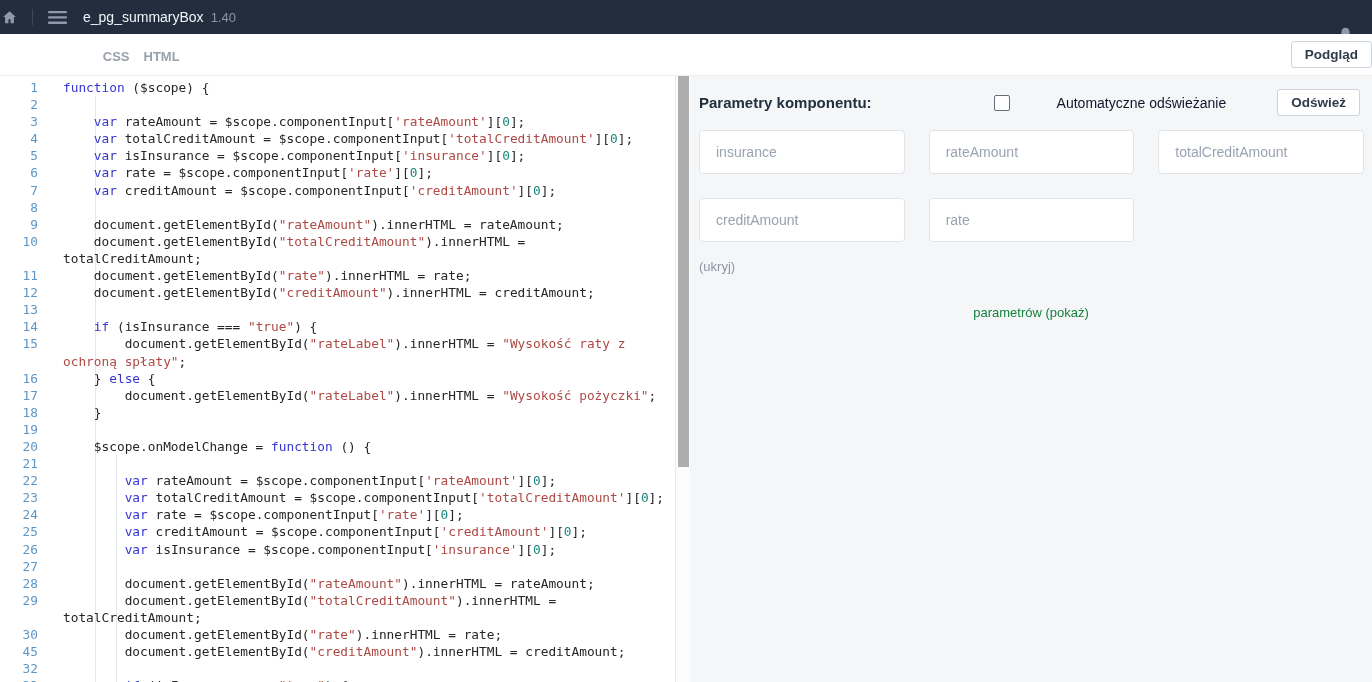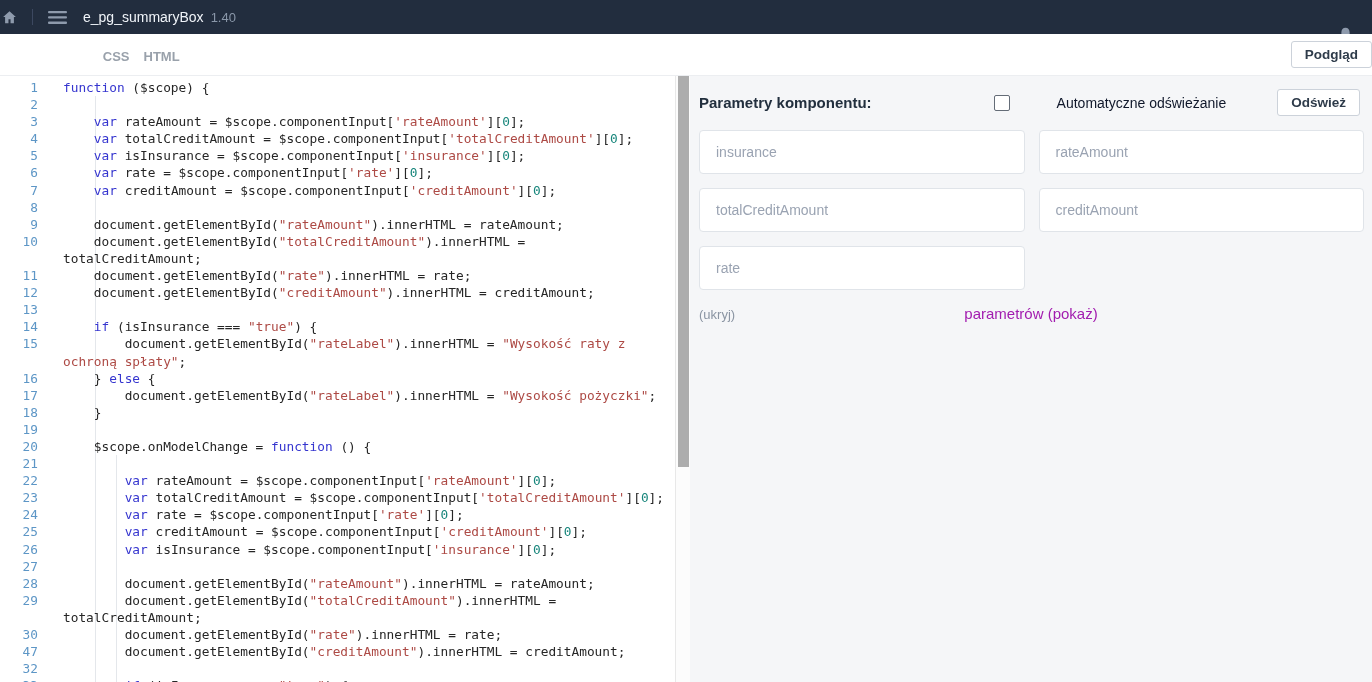--- a/index.html
+++ b/index.html
@@ -75,32 +75,32 @@
   .panel-header { display:flex; align-items:center; margin:12px 12px 0 9px; height:29px;gap:37px; }
   .panel-title { font-size:15px; font-weight:bold; color:#222f3e; }
   .spacer { flex:1; }
   .checkbox {
     width:16px; height:16px; background:#fff; border:1.5px solid #646c77;
     border-radius:2px; margin-right:10px; cursor:pointer; flex:none;
   }
   .auto-label { font-size:14px; color:#0f172a; margin-right:14px; white-space:nowrap; }
   .params-grid {
     margin:13px 8px 0 9px; display:grid;
-    grid-template-columns:repeat(2, 1fr); gap:14px;
+    grid-template-columns:repeat(3, 1fr); gap:24px;
   }
   .param-input {
     height:44px; border:1px solid #e0e4e9; border-radius:4px; background:#fff;
     padding:0 16px; font-size:14px; color:#333;
     font-family:"Liberation Sans", sans-serif; outline:none; width:100%;
   }
   .param-input::placeholder { color:#9aa3b2; opacity:1; }
   .hide-link { display:inline-block; margin:17px 0 0 9px; font-size:13px; color:#8b95a3; cursor:pointer; }
   .panel-preview {
     position:absolute; left:0; right:0; top:229px; text-align:center;
-    font-size:15px; color:#a21caf;
+    font-size:13px; color:#15803d;
   }
 </style>
 </head>
 <body>
 
 <div class="navbar">
   <span>
     <svg class="nav-icon" width="15" height="15" viewBox="0 0 16 16">
         <path d="M8 1.2L1.2 7.4h2.1V14h3.6V9.8h2.2V14h3.6V7.4h2.1z"></path>
       </svg>
@@ -267,21 +267,21 @@
         </div>
         <div class="cl">
           <div class="ln">29</div>
           <pre class="ct">        document.getElementById(<span class="tok-str">"totalCreditAmount"</span>).innerHTML = totalCreditAmount;</pre>
         </div>
         <div class="cl">
           <div class="ln">30</div>
           <pre class="ct">        document.getElementById(<span class="tok-str">"rate"</span>).innerHTML = rate;</pre>
         </div>
         <div class="cl">
-          <div class="ln">47</div>
+          <div class="ln">45</div>
           <pre class="ct">        document.getElementById(<span class="tok-str">"creditAmount"</span>).innerHTML = creditAmount;</pre>
         </div>
         <div class="cl">
           <div class="ln">32</div>
           <pre class="ct"></pre>
         </div>
         <div class="cl">
           <div class="ln">33</div>
           <pre class="ct">        <span class="tok-kw">if</span> (isInsurance === <span class="tok-str">"true"</span>) {</pre>
         </div>

